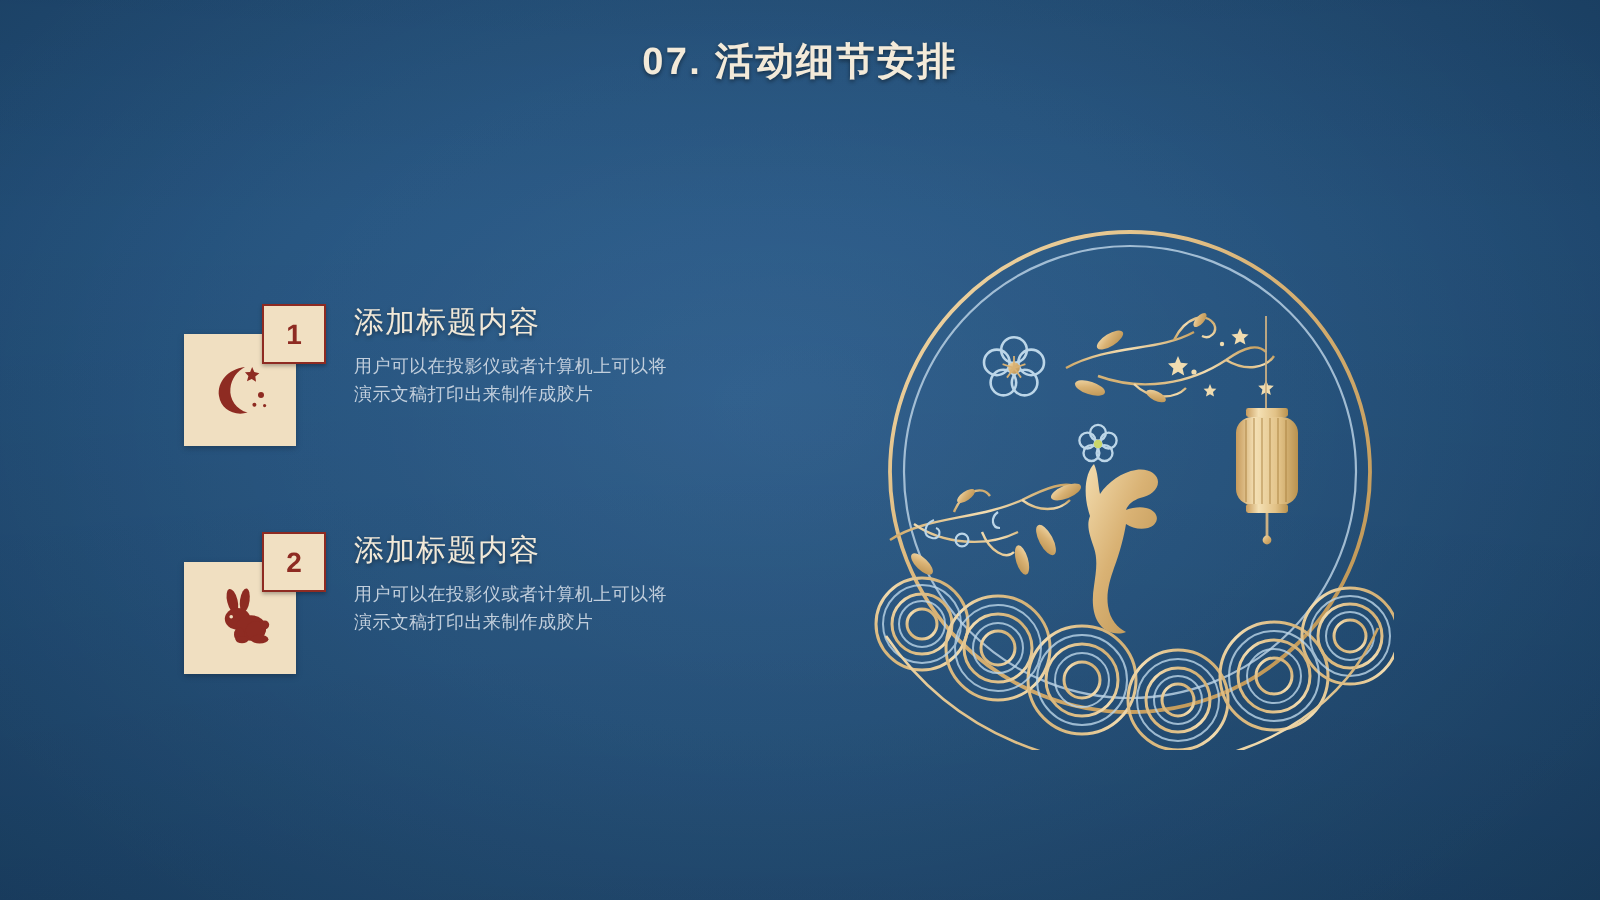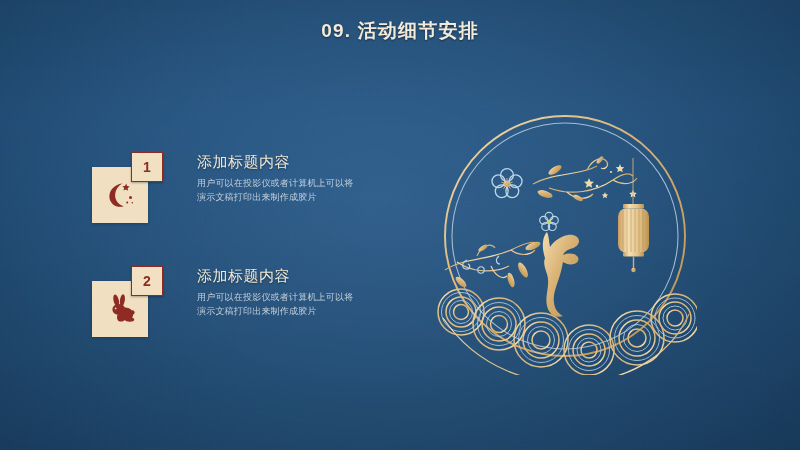--- a/index.html
+++ b/index.html
@@ -75,21 +75,20 @@
     display: flex;
     align-items: center;
     justify-content: center;
     box-shadow: 0 1px 2px rgba(0,0,0,0.3);
   }
   .text-col {
     position: absolute;
     left: 85px;
     top: 0px;
     width: 165px;
-    margin-left: 20px;
   }
   .block-title {
     color: #f2e9d8;
     font-size: 15px;
     line-height: 20px;
     letter-spacing: 0.5px;
     margin: 0 0 4px 0;
     text-shadow: 0 1px 2px rgba(0,0,0,0.4);
   }
   .block-body {
@@ -112,21 +111,21 @@
   }
   .ornament svg { display: block; width: 100%; height: 100%; }
 </style>
 </head>
 <body>
 
 <div id="slide">
 
   <div class="vignette"></div>
 
-  <div class="slide-title">09. 活动细节安排</div>
+  <div class="slide-title">07. 活动细节安排</div>
 
   <div class="content-block block-1">
 
     <div class="icon-tile">
       <svg width="40" height="40" viewBox="0 0 40 40">
         <path d="M22.5 8.5 C14 9.5 8.5 16 9.5 23 C10.4 29.4 16.8 33.3 23.8 31.3
                  C18.2 29.6 14.6 24.6 15.2 19.2 C15.7 14.3 18.6 10.6 22.5 8.5 Z" fill="#8e2b22"></path>
         <path d="M27.6 10.6 l1.5 3.4 3.5 .9 -2.8 2.3 .5 3.6 -3-1.9 -3.3 1.5 1-3.5 -2.4-2.7 3.6-.2 Z" fill="#8e2b22" transform="translate(-1,-2) scale(0.72) translate(10,4)"></path>
         <circle cx="30.5" cy="22.5" r="1.5" fill="#8e2b22"></circle>
         <circle cx="27.2" cy="27.4" r="1.0" fill="#8e2b22"></circle>

